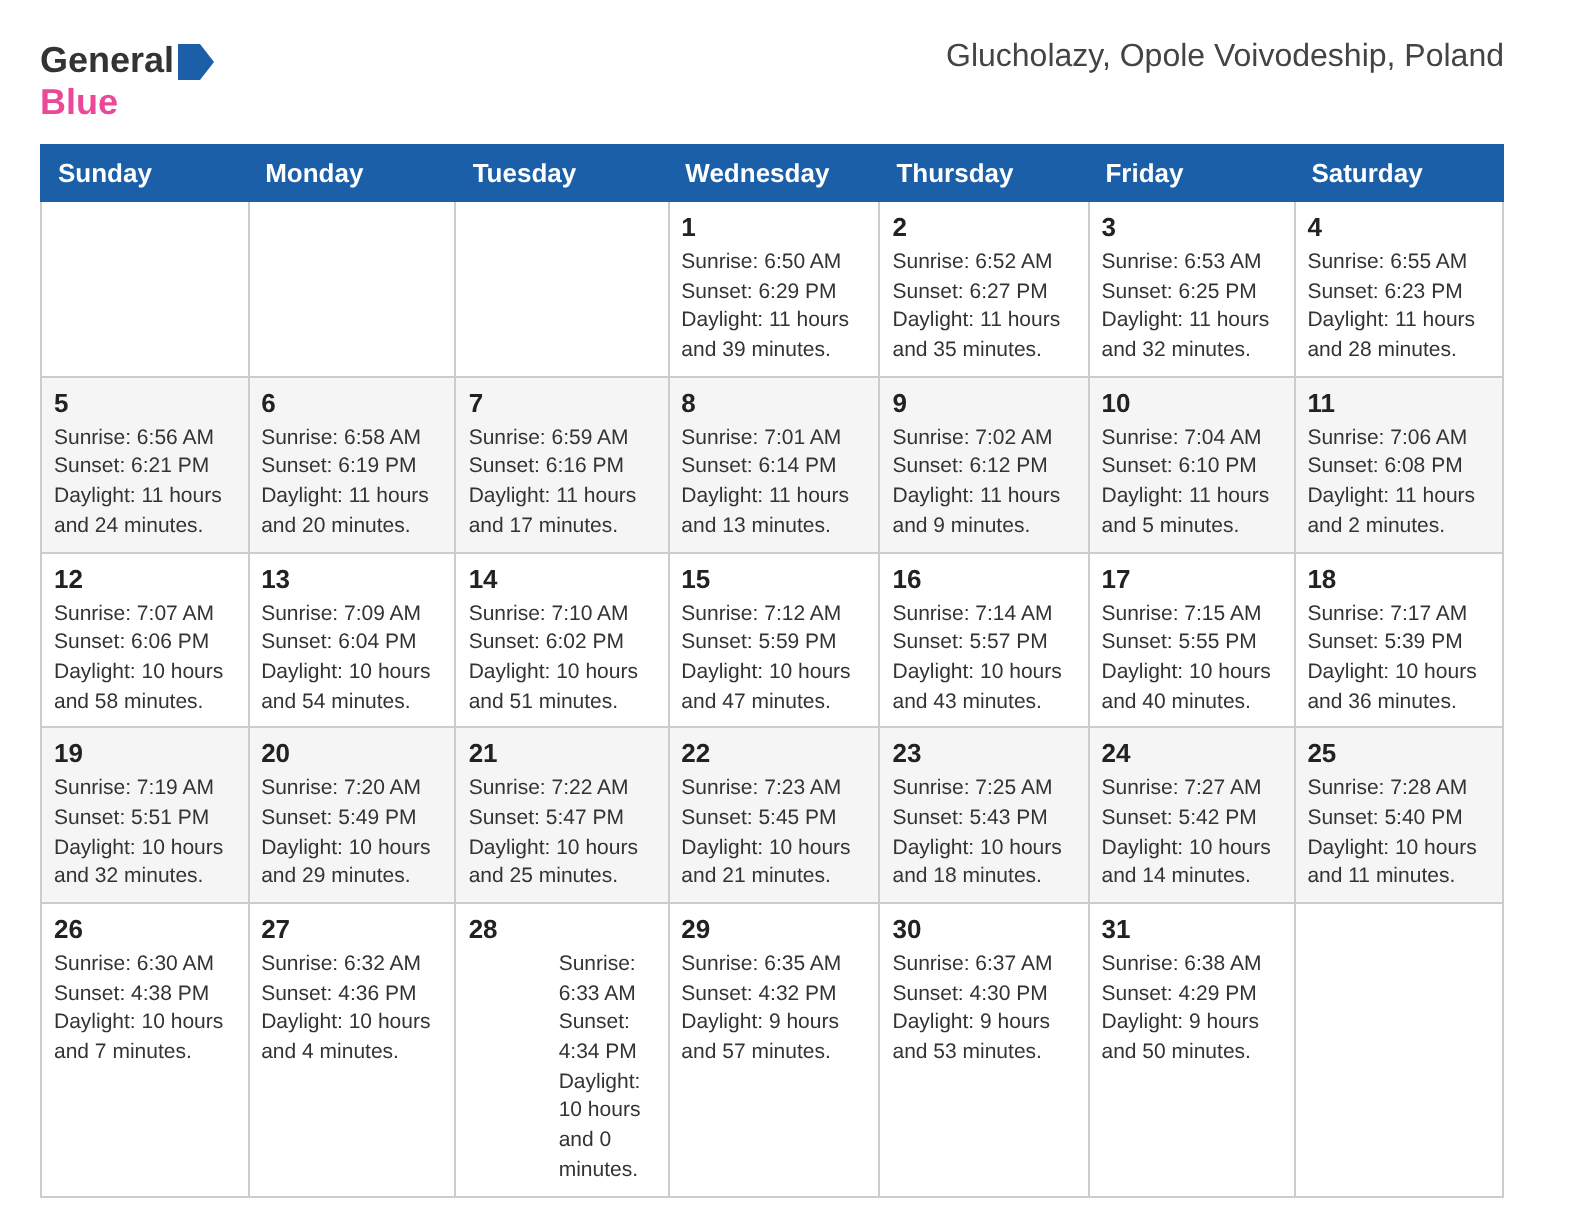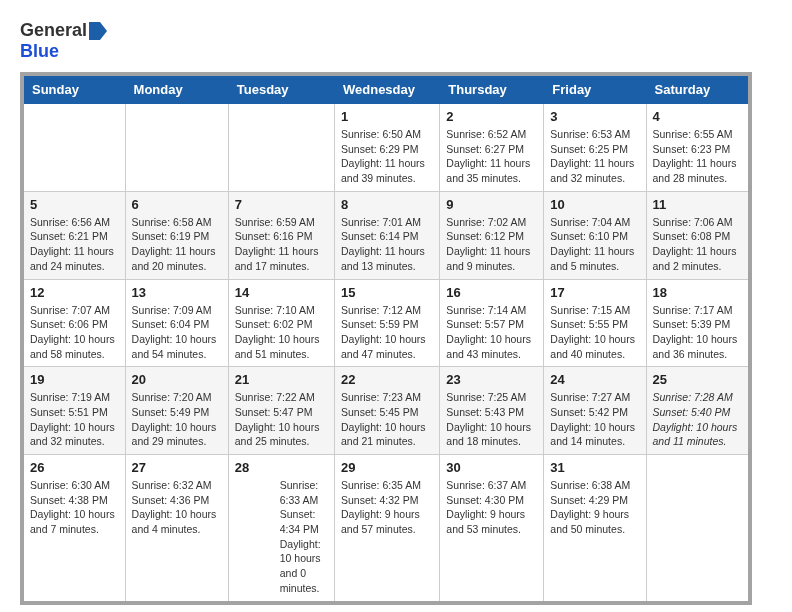--- a/index.html
+++ b/index.html
@@ -36,21 +36,21 @@
       font-weight: bold;
       color: #222;
     }
     .location {
       font-size: 16px;
       color: #444;
     }
     .calendar {
       width: 100%;
       border-collapse: collapse;
-      border: 4px solid #a3a3a3;
+      border: 1px solid #a3a3a3;
     }
     .calendar th {
       background: #1a5fa8;
       color: #fff;
       text-align: left;
       padding: 6px 8px;
       font-size: 13px;
       border: 1px solid #1a5fa8;
     }
     .calendar td {
@@ -85,24 +85,25 @@
 <div class="page">
   <div class="header">
     <div class="logo">
       <div class="logo-row">
         <span style="font-size:18px;font-weight:bold;color:#333;">General</span>
         <svg width="18" height="18" viewBox="0 0 18 18" style="margin-left:2px;">
           <polygon points="0,0 11,0 18,9 11,18 0,18" fill="#1a5fa8"></polygon>
         </svg>
       </div>
       <div>
-        <span style="font-size:18px;font-weight:bold;color:#1d4ed8;">Blue</span>
+        <span style="font-size:18px;font-weight:bold;color:#ec4899;">Blue</span>
       </div>
     </div>
     <div class="title-block">
+      <div class="location">Glucholazy, Opole Voivodeship, Poland</div>
     </div>
   </div>
 
   <table class="calendar">
     <thead>
       <tr id="header-row">
       <th>Sunday</th>
           <th>Monday</th>
           <th>Tuesday</th>
           <th>Wednesday</th>
@@ -285,21 +286,21 @@
           </td>
           <td>
             <div class="day-num">24</div>
             <div class="day-info" style="white-space: pre-line;">Sunrise: 7:27 AM
 Sunset: 5:42 PM
 Daylight: 10 hours
 and 14 minutes.</div>
           </td>
           <td>
             <div class="day-num">25</div>
-            <div class="day-info" style="white-space: pre-line; font-style: italic;">Sunrise: 7:28 AM
+            <div class="day-info" style="white-space: pre-line;">Sunrise: 7:28 AM
 Sunset: 5:40 PM
 Daylight: 10 hours
 and 11 minutes.</div>
           </td>
         </tr>
         <tr>
           <td>
             <div class="day-num">26</div>
             <div class="day-info" style="white-space: pre-line;">Sunrise: 6:30 AM
 Sunset: 4:38 PM

